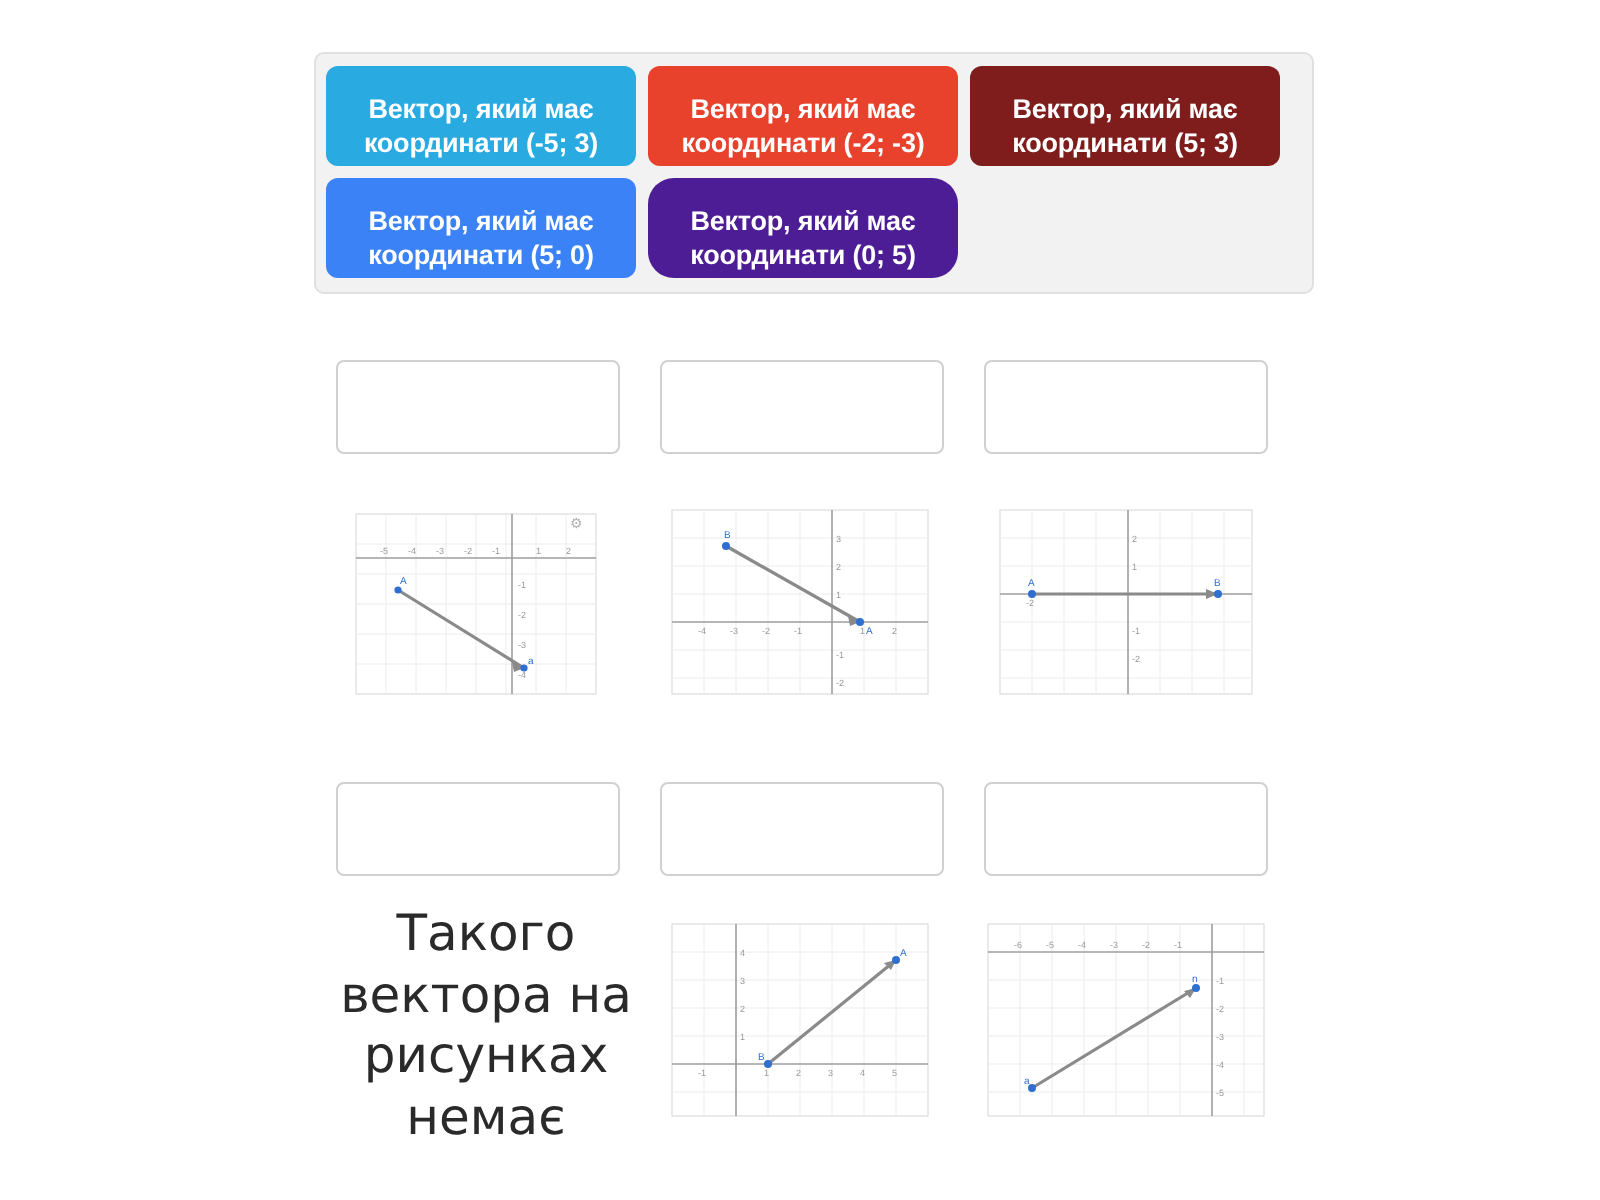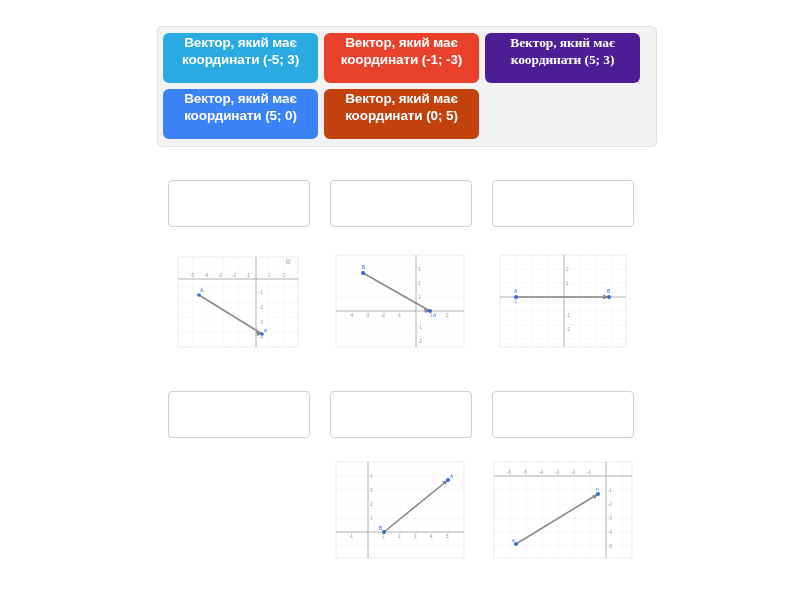--- a/index.html
+++ b/index.html
@@ -29,21 +29,21 @@
     display: flex;
     flex-wrap: wrap;
     gap: 6px 6px;
   }
   .tile {
     width: 155px;
     height: 50px;
     border-radius: 6px;
     box-sizing: border-box;
     display: flex;
-    align-items: flex-start;
+    align-items: flex-end;
     justify-content: center;
     text-align: center;
     color: #ffffff;
     font-size: 13.5px;
     font-weight: bold;
     line-height: 1.25;
     padding: 2px 5px;
     letter-spacing: -0.1px;
     cursor: grab;
   }
@@ -93,29 +93,29 @@
   .row2 { margin-top: 34px; }
 </style>
 </head>
 <body>
 
 <div class="tray">
   <div class="tile" style="background:#29abe2;">
     <span class="tile-text">Вектор, який має координати (-5; 3)</span>
   </div>
   <div class="tile" style="background:#e8412c;">
-    <span class="tile-text">Вектор, який має координати (-1; -3)</span>
-  </div>
-  <div class="tile" style="background:#4c1d95;font-family:Liberation Serif, serif;">
+    <span class="tile-text">Вектор, який має координати (-2; -3)</span>
+  </div>
+  <div class="tile" style="background:#7f1d1d;">
     <span class="tile-text">Вектор, який має координати (5; 3)</span>
   </div>
   <div class="tile" style="background:#3b82f6;">
     <span class="tile-text">Вектор, який має координати (5; 0)</span>
   </div>
-  <div class="tile" style="background:#c2410c;">
+  <div class="tile" style="background:#4c1d95;border-radius:13px;">
     <span class="tile-text">Вектор, який має координати (0; 5)</span>
   </div>
 </div>
 
 <div class="grid">
 
   <div class="row row1">
 
     <div class="cell">
       <div class="dropzone"></div>
@@ -240,20 +240,21 @@
           <text x="115" y="56" fill="#2f6fd0" font-size="5" font-family="Liberation Sans, sans-serif">B</text>
         </svg>
       </div>
     </div>
   </div>
 
   <div class="row row2">
 
     <div class="cell">
       <div class="dropzone"></div>
+      <div class="no-vector-text">Такого вектора на рисунках немає</div>
     </div>
 
     <div class="cell">
       <div class="dropzone"></div>
       <div class="figure">
         <svg width="142" height="120" viewBox="0 0 142 120">
           <rect x="6" y="14" width="128" height="96" fill="#ffffff" stroke="#dddddd" stroke-width="0.6"></rect>
           <g stroke="#ececec" stroke-width="0.5">
             <line x1="22" y1="14" x2="22" y2="110"></line>
             <line x1="38" y1="14" x2="38" y2="110"></line>

